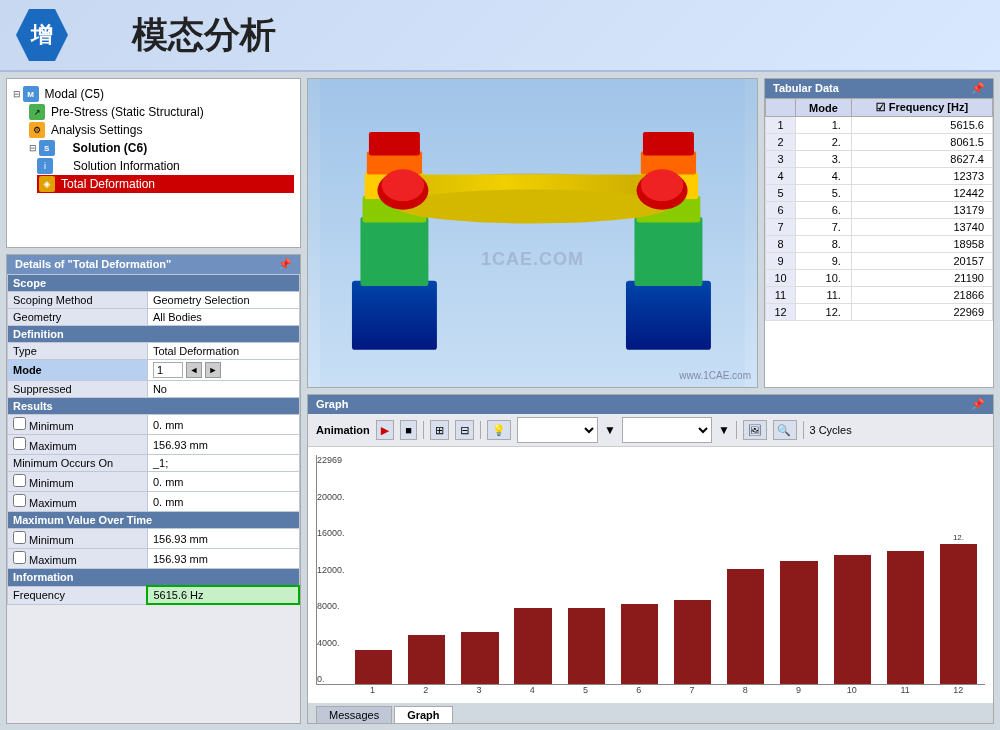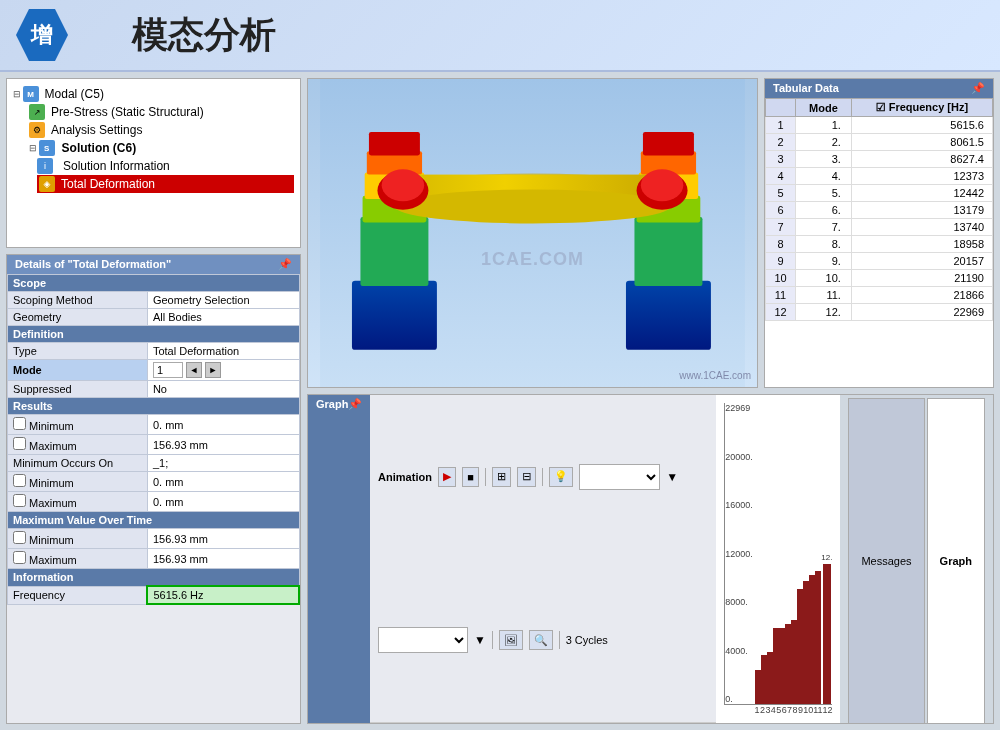--- a/index.html
+++ b/index.html
@@ -222,21 +222,21 @@
     }
     .tabular-table td:first-child { background: #e8eaf8; width: 30px; }
     .tabular-table td:nth-child(2) { text-align: right; padding-right: 10px; }
     .tabular-table td:nth-child(3) { text-align: right; padding-right: 8px; }
 
     
     .graph-panel {
       background: white;
       border: 1px solid #aaa;
       display: flex;
-      flex-direction: row;
+      flex-direction: column;
     }
     .graph-title {
       background: #5a7aa8;
       color: white;
       padding: 3px 8px;
       font-size: 11px;
       font-weight: bold;
       display: flex;
       justify-content: space-between;
     }
@@ -395,26 +395,26 @@
       </div>
 
       <div class="tree-item tree-indent-2">
         <span class="tree-icon" style="background:#f5a623;border-radius:2px;font-size:9px;display:inline-flex;align-items:center;justify-content:center;">⚙</span>
         <span style="margin-left:3px;">Analysis Settings</span>
       </div>
 
       <div class="tree-item tree-indent-2">
         <span class="expand-btn">⊟</span>
         <span class="tree-icon icon-solution" style="font-size:8px;font-weight:bold;display:inline-flex;align-items:center;justify-content:center;color:white;">S</span>
-        <span style="margin-left:4px;font-weight:bold;">Solution (C6)</span>
+        <span style="margin-left:15px;font-weight:bold;">Solution (C6)</span>
       </div>
 
       <div class="tree-item tree-indent-3">
         <span class="tree-icon" style="background:#4a90d9;border-radius:2px;font-size:9px;display:inline-flex;align-items:center;justify-content:center;color:white;">i</span>
-        <span style="margin-left:7px;">Solution Information</span>
+        <span style="margin-left:17px;">Solution Information</span>
       </div>
 
       <div class="tree-item tree-indent-3 selected">
         <span class="tree-icon" style="background:#e0a000;border-radius:2px;font-size:9px;display:inline-flex;align-items:center;justify-content:center;">◈</span>
         <span style="margin-left:3px;">Total Deformation</span>
       </div>
     </div>
 
     <div class="details-panel">
       <div class="details-title">

